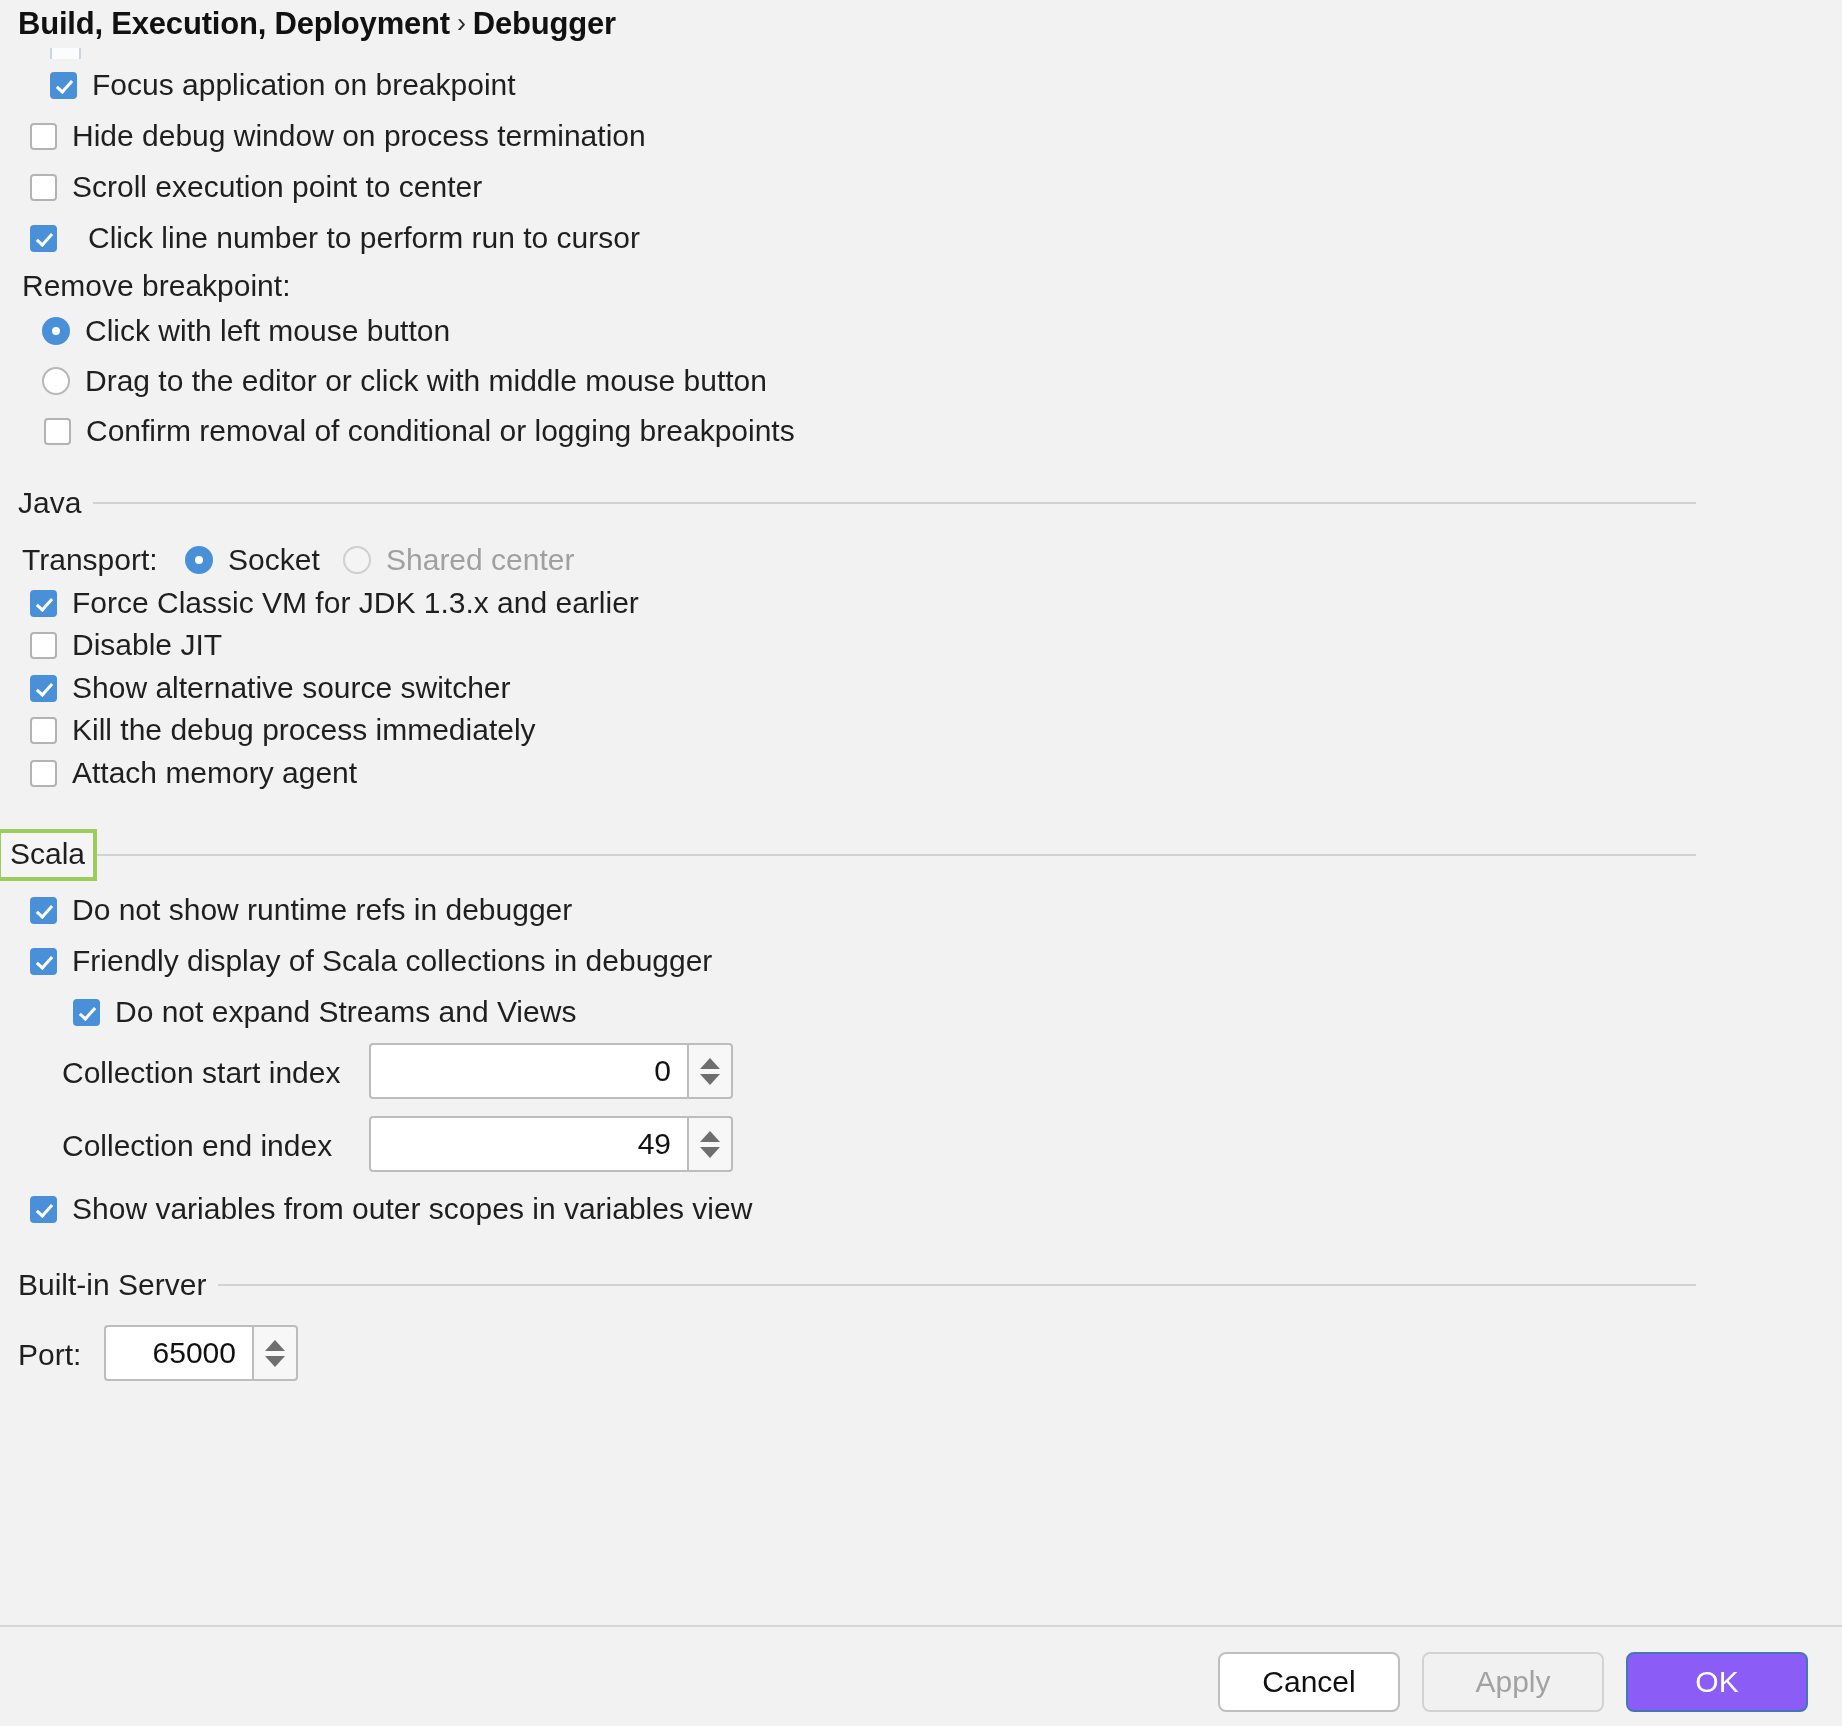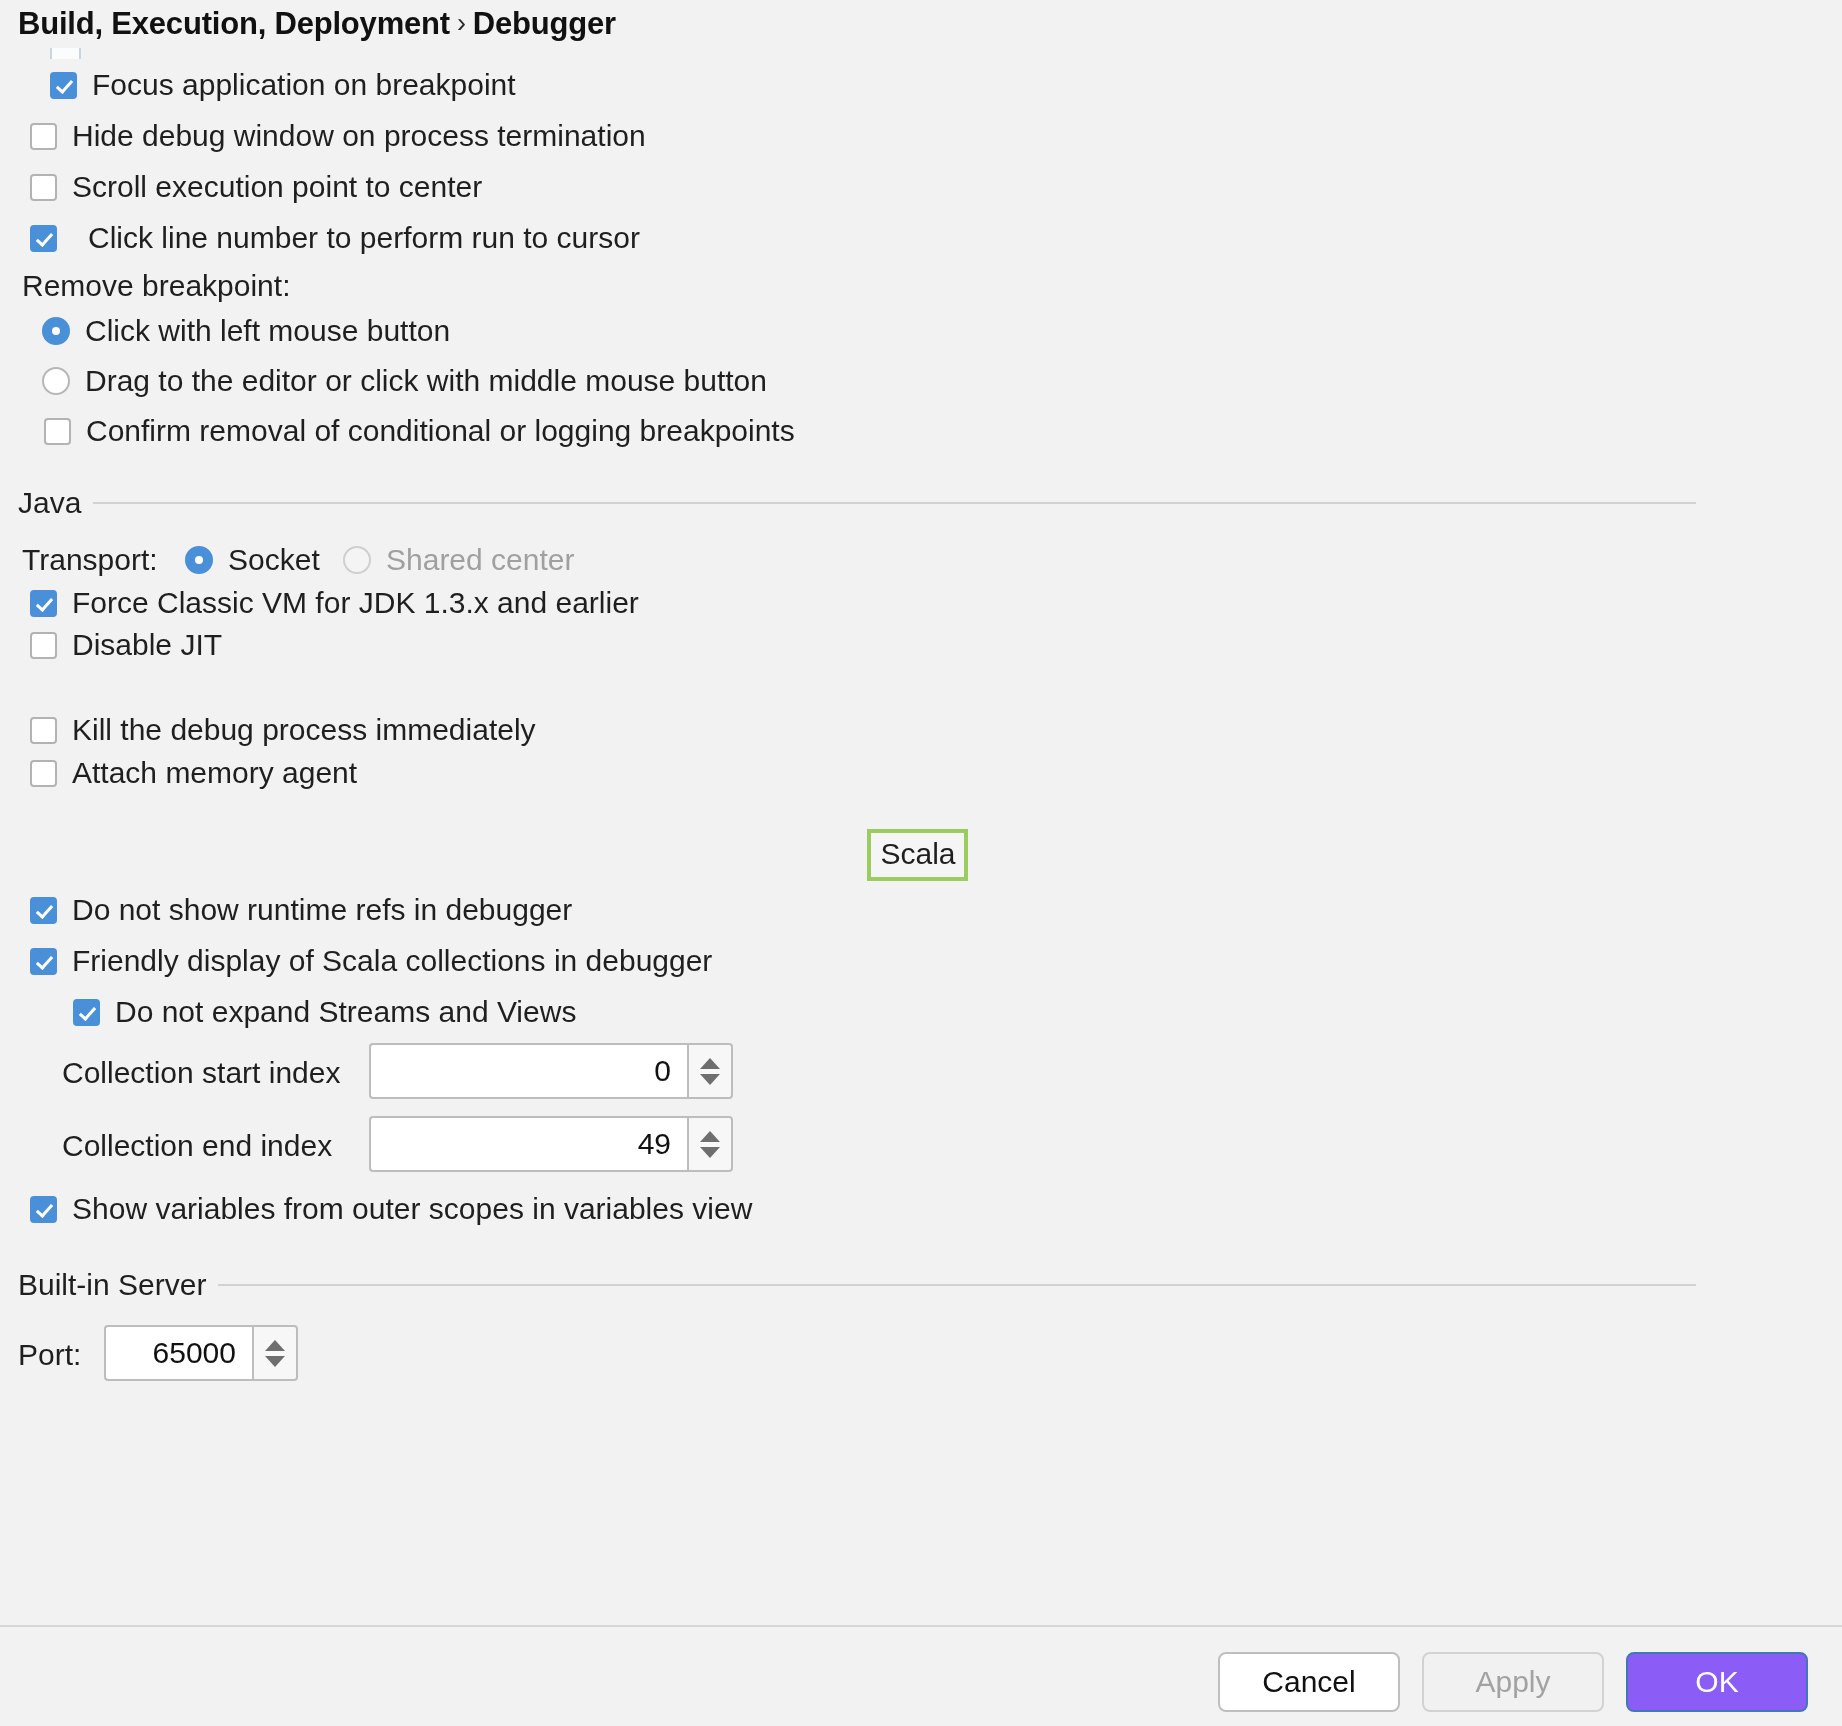--- a/index.html
+++ b/index.html
@@ -341,30 +341,34 @@
   </div>
 
   <div class="row" style="left:30px; top:540px;">
     <span class="cb checked"></span>
     <span class="lbl">Force Classic VM for JDK 1.3.x and earlier</span>
   </div>
   <div class="row" style="left:30px; top:582px;">
     <span class="cb"></span>
     <span class="lbl">Disable JIT</span>
   </div>
+  <div class="row" style="left:30px; top:625px;">
+    <span class="cb checked"></span>
+    <span class="lbl">Show alternative source switcher</span>
+  </div>
   <div class="row" style="left:30px; top:667px;">
     <span class="cb"></span>
     <span class="lbl">Kill the debug process immediately</span>
   </div>
   <div class="row" style="left:30px; top:710px;">
     <span class="cb"></span>
     <span class="lbl">Attach memory agent</span>
   </div>
 
-  <div class="section highlighted" style="left:18px; top:781px;flex-direction:column;">
+  <div class="section highlighted" style="left:6px; top:781px;">
     <span class="sec-title">Scala</span>
     <span class="rule"></span>
   </div>
 
   <div class="row" style="left:30px; top:847px;">
     <span class="cb checked"></span>
     <span class="lbl">Do not show runtime refs in debugger</span>
   </div>
   <div class="row" style="left:30px; top:898px;">
     <span class="cb checked"></span>

